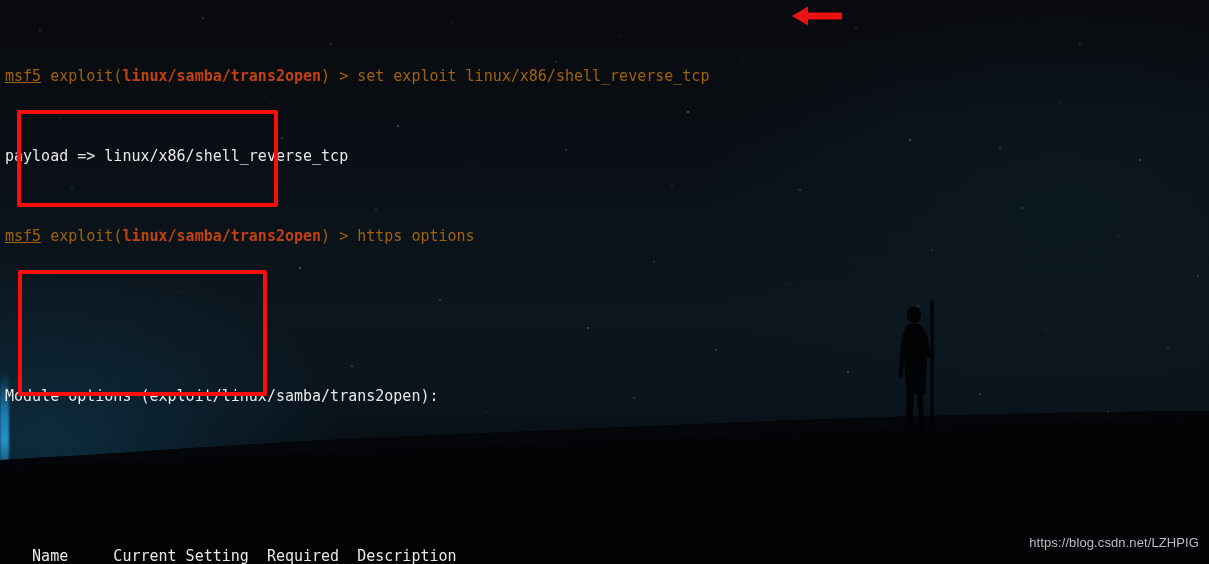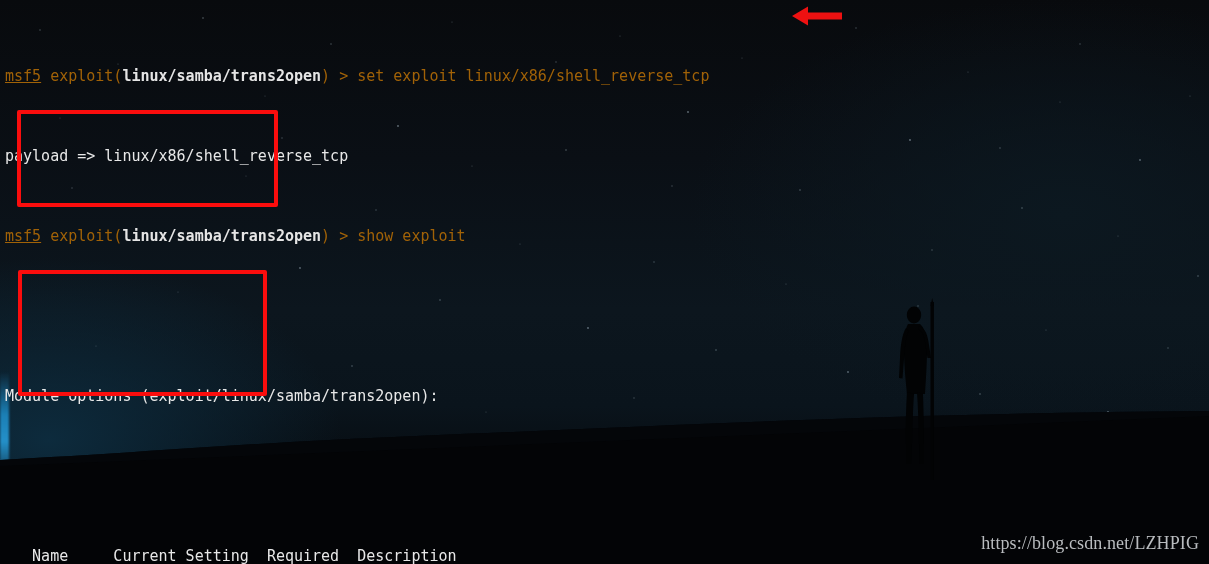--- a/index.html
+++ b/index.html
@@ -60,21 +60,21 @@
     position: absolute;
     left: 0; top: 0;
     width: 1209px; height: 564px;
     padding: 6px 0 0 5px;
     box-sizing: border-box;
     white-space: pre;
   }
   .line { height: 20px; }
   .blank { height: 20px; }
   .u { text-decoration: underline; }
-  .red-b { color: #e5e5e5; font-weight: bold; }
+  .red-b { color: #c2410c; font-weight: bold; }
   .wht { color: #a16207; }
 
   
   .redbox {
     position: absolute;
     border: 4px solid #fb0d0d;
     border-radius: 2px;
     box-sizing: border-box;
     pointer-events: none;
   }
@@ -84,22 +84,22 @@
   .arrow {
     position: absolute;
     left: 791px; top: 3px;
     width: 52px; height: 26px;
   }
 
   .watermark {
     position: absolute;
     right: 10px;
     top: 533px;
-    font-family: Liberation Serif, serif;
-    font-size: 18px;
+    font-family: Liberation Sans, sans-serif;
+    font-size: 13px;
     color: #b9bcbf;
     letter-spacing: .1px;
   }
 </style>
 </head>
 <body>
 
 <div id="screen">
 
   <div class="bg-sky"></div>
@@ -188,21 +188,21 @@
     <path d="M12,94 C11,110 10.5,128 11,146 L11,166 L16,166 L17,146 C17.5,128 18,110 19,96 Z" fill="#020304"></path>
     <path d="M22,94 C23,110 23.8,128 24,146 L24.5,166 L29,166 L29,146 C29,128 28.5,110 28,96 Z" fill="#020304"></path>
   </svg>
 
   <div class="term">
 
     <div class="line"><span class="wht u">msf5</span><span class="wht"> exploit(</span><span class="red-b">linux/samba/trans2open</span><span class="wht">) &gt; </span><span class="wht">set exploit linux/x86/shell_reverse_tcp</span></div>
 
     <div class="line">payload =&gt; linux/x86/shell_reverse_tcp</div>
 
-    <div class="line"><span class="wht u">msf5</span><span class="wht"> exploit(</span><span class="red-b">linux/samba/trans2open</span><span class="wht">) &gt; </span><span class="wht">show exploit</span></div>
+    <div class="line"><span class="wht u">msf5</span><span class="wht"> exploit(</span><span class="red-b">linux/samba/trans2open</span><span class="wht">) &gt; </span><span class="wht">https options</span></div>
 
     <div class="blank"></div>
 
     <div class="line">Module options (exploit/linux/samba/trans2open):</div>
 
     <div class="blank"></div>
 
     <div class="line">   Name     Current Setting  Required  Description</div>
     
     

